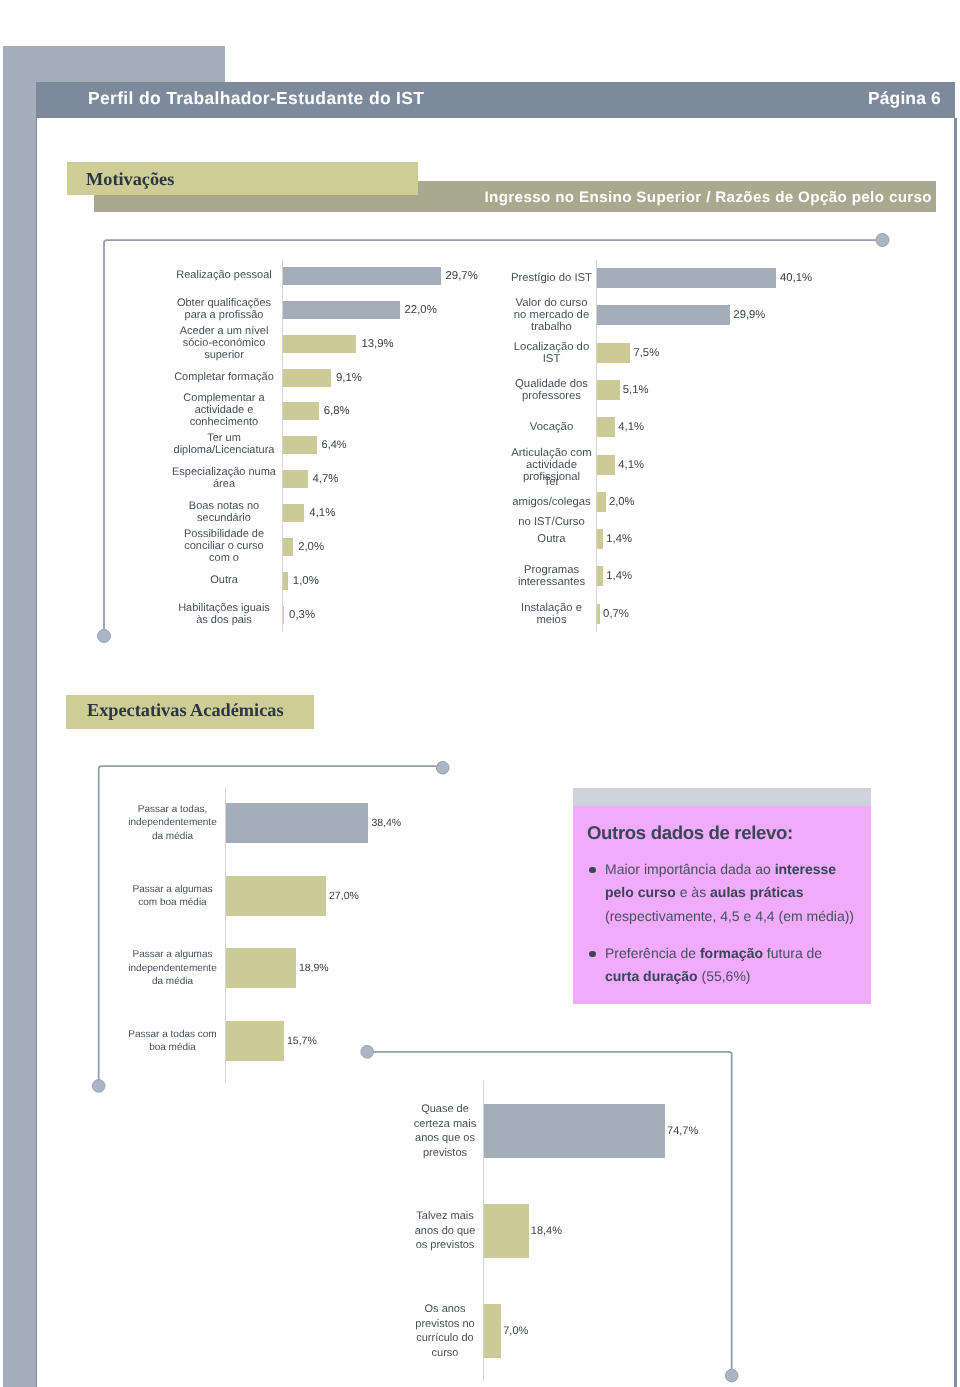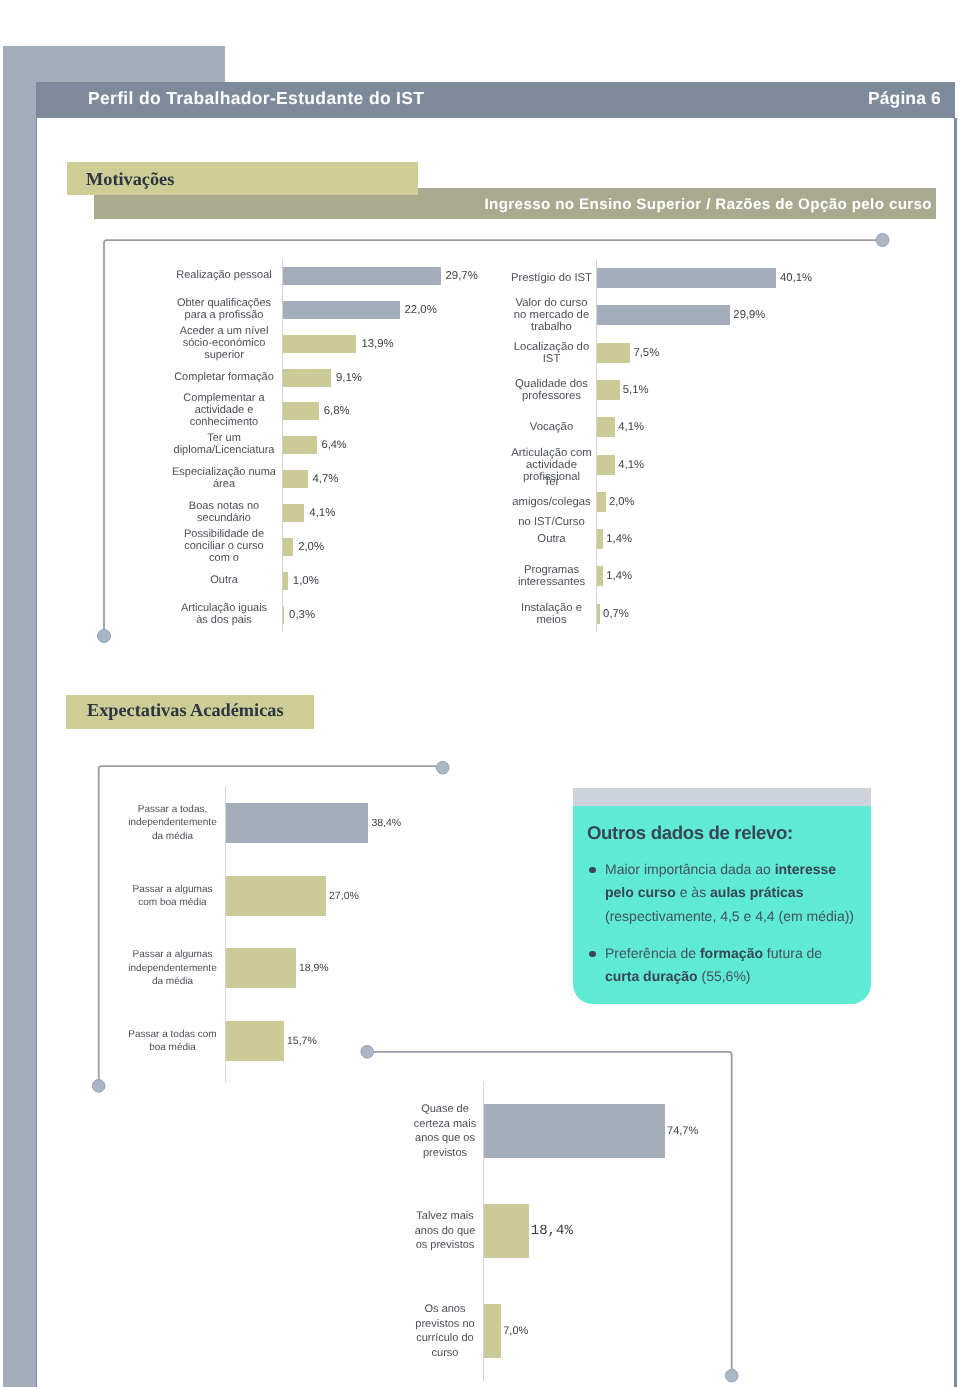--- a/index.html
+++ b/index.html
@@ -24,21 +24,21 @@
   .dot{position:absolute;width:13px;height:13px;border-radius:50%;background:#aab5c5;border:1px solid #94a0b1;box-sizing:border-box;}
 
   
   .chart{position:absolute;}
   .axis{position:absolute;width:0;border-left:1px solid #d4d4d4;}
   .rlabel{position:absolute;text-align:center;white-space:pre-line;font-size:11px;color:#4a4f56;line-height:11.9px;}
   .rbar{position:absolute;height:18px;}
   .rval{position:absolute;font-size:11px;color:#3b3f45;}
 
   
-  .callout{position:absolute;left:573px;top:744px;width:298px;height:216px;background:#5eead4;border-radius:20px;}
+  .callout{position:absolute;left:573px;top:744px;width:298px;height:216px;background:#f0abfc;}
   .callout-cap{position:absolute;left:0;top:0;width:298px;height:18px;background:#ced3db;}
   .callout-title{position:absolute;left:14px;top:34px;font-size:18.6px;font-weight:bold;color:#3a4655;letter-spacing:-.35px;}
   .bullet{position:absolute;left:13px;font-size:14px;color:#46515f;line-height:23.3px;}
   .bullet .dot{position:absolute;left:3px;top:8.5px;width:6.5px;height:6.5px;border-radius:50%;background:#3c4654;border:0;}
   .bullet .txt{display:block;margin-left:19px;}
   .bullet b{font-weight:bold;color:#394655;}
 </style>
 </head>
 <body>
 
@@ -47,21 +47,21 @@
   <div class="sheet"></div>
   <div class="sheet-shadow-b"></div>
   <div class="sheet-shadow-r"></div>
   <div class="hdrbar"></div>
   <div class="hdr-title">Perfil do Trabalhador-Estudante do IST</div>
   <div class="hdr-page">Página 6</div>
 
   <div class="sec-yellow" style="left:67px;top:118px;width:351px;height:33px;">
     <div class="lbl" style="left:19px;top:8px;">Motivações</div>
   </div>
-  <div class="sec-gray" style="left:94px;top:144px;width:842px;height:31px;">
+  <div class="sec-gray" style="left:94px;top:137px;width:842px;height:31px;">
     <div class="lbl" style="right:4px;top:9px;">Ingresso no Ensino Superior / Razões de Opção pelo curso</div>
   </div>
 
   <svg class="connector" width="960" height="1387" style="position:absolute;left:0;top:0;pointer-events:none;">
     <path d="M104 592 L104 199 Q104 196.2 106.8 196.2 L876 196.2" fill="none" stroke="#989ea5" stroke-width="1.8"></path>
     <circle cx="104" cy="592" r="6.5" fill="#aab5c5" stroke="#95a0b0" stroke-width="1"></circle>
     <circle cx="882.5" cy="196" r="6.5" fill="#aab5c5" stroke="#95a0b0" stroke-width="1"></circle>
   </svg>
 
   <div class="sec-yellow" style="left:66px;top:651px;width:248px;height:34px;">
@@ -126,21 +126,21 @@
         <div class="rbar" style="left: 122.5px; top: 245.09px; height: 18px; width: 21.812px; background: rgb(204, 202, 151);"></div>
         <div class="rval" style="left: 149.312px; top: 254.09px; transform: translateY(-50%); font-size: 11.4px;">4,1%</div>
         <div class="rlabel" style="width: 106px; left: 11px; font-size: 11px; line-height: 11.9px; top: 287.96px; transform: translateY(-50%);">Possibilidade de
 conciliar o curso
 com o</div>
         <div class="rbar" style="left: 122.5px; top: 278.96px; height: 18px; width: 10.64px; background: rgb(204, 202, 151);"></div>
         <div class="rval" style="left: 138.14px; top: 287.96px; transform: translateY(-50%); font-size: 11.4px;">2,0%</div>
         <div class="rlabel" style="width: 106px; left: 11px; font-size: 11px; line-height: 11.9px; top: 321.83px; transform: translateY(-50%);">Outra</div>
         <div class="rbar" style="left: 122.5px; top: 312.83px; height: 18px; width: 5.32px; background: rgb(204, 202, 151);"></div>
         <div class="rval" style="left: 132.82px; top: 321.83px; transform: translateY(-50%); font-size: 11.4px;">1,0%</div>
-        <div class="rlabel" style="width: 106px; left: 11px; font-size: 11px; line-height: 11.9px; top: 355.7px; transform: translateY(-50%);">Articulação iguais
+        <div class="rlabel" style="width: 106px; left: 11px; font-size: 11px; line-height: 11.9px; top: 355.7px; transform: translateY(-50%);">Habilitações iguais
 às dos pais</div>
         <div class="rbar" style="left: 122.5px; top: 346.7px; height: 18px; width: 1.596px; background: rgb(204, 202, 151);"></div>
         <div class="rval" style="left: 129.096px; top: 355.7px; transform: translateY(-50%); font-size: 11.4px;">0,3%</div>
       </div>
       <div class="chart" style="left: 500px; top: 216px; width: 340px; height: 372px;">
         <div class="axis" style="left: 96px; top: 0px; height: 372px;"></div>
         <div class="rlabel" style="width: 91px; left: 6px; font-size: 11.3px; line-height: 12px; top: 18px; transform: translateY(-50%);">Prestígio do IST</div>
         <div class="rbar" style="left: 97px; top: 8px; height: 20px; width: 178.846px; background: rgb(164, 174, 187);"></div>
         <div class="rval" style="left: 280px; top: 18px; transform: translateY(-50%); font-size: 11.3px;">40,1%</div>
         <div class="rlabel" style="width: 91px; left: 6px; font-size: 11.3px; line-height: 12px; top: 55.3px; transform: translateY(-50%);">Valor do curso
@@ -207,21 +207,21 @@
         <div class="rlabel" style="width: 72px; left: 39px; font-size: 11px; line-height: 14.5px; top: 50px; transform: translateY(-50%);">Quase de
 certeza mais
 anos que os
 previstos</div>
         <div class="rbar" style="left: 114.3px; top: 23px; height: 54px; width: 180.774px; background: rgb(164, 174, 187);"></div>
         <div class="rval" style="left: 297.074px; top: 50px; transform: translateY(-50%); font-size: 11px;">74,7%</div>
         <div class="rlabel" style="width: 72px; left: 39px; font-size: 11px; line-height: 14.5px; top: 150px; transform: translateY(-50%);">Talvez mais
 anos do que
 os previstos</div>
         <div class="rbar" style="left: 114.3px; top: 123px; height: 54px; width: 44.528px; background: rgb(204, 202, 151);"></div>
-        <div class="rval" style="left: 160.828px; top: 150px; transform: translateY(-50%); font-size: 14px; font-family: Liberation Mono, monospace;">18,4%</div>
+        <div class="rval" style="left: 160.828px; top: 150px; transform: translateY(-50%); font-size: 11px;">18,4%</div>
         <div class="rlabel" style="width: 72px; left: 39px; font-size: 11px; line-height: 14.5px; top: 250px; transform: translateY(-50%);">Os anos
 previstos no
 currículo do
 curso</div>
         <div class="rbar" style="left: 114.3px; top: 223px; height: 54px; width: 16.94px; background: rgb(204, 202, 151);"></div>
         <div class="rval" style="left: 133.24px; top: 250px; transform: translateY(-50%); font-size: 11px;">7,0%</div>
       </div>
     </div>
 </div>
 

